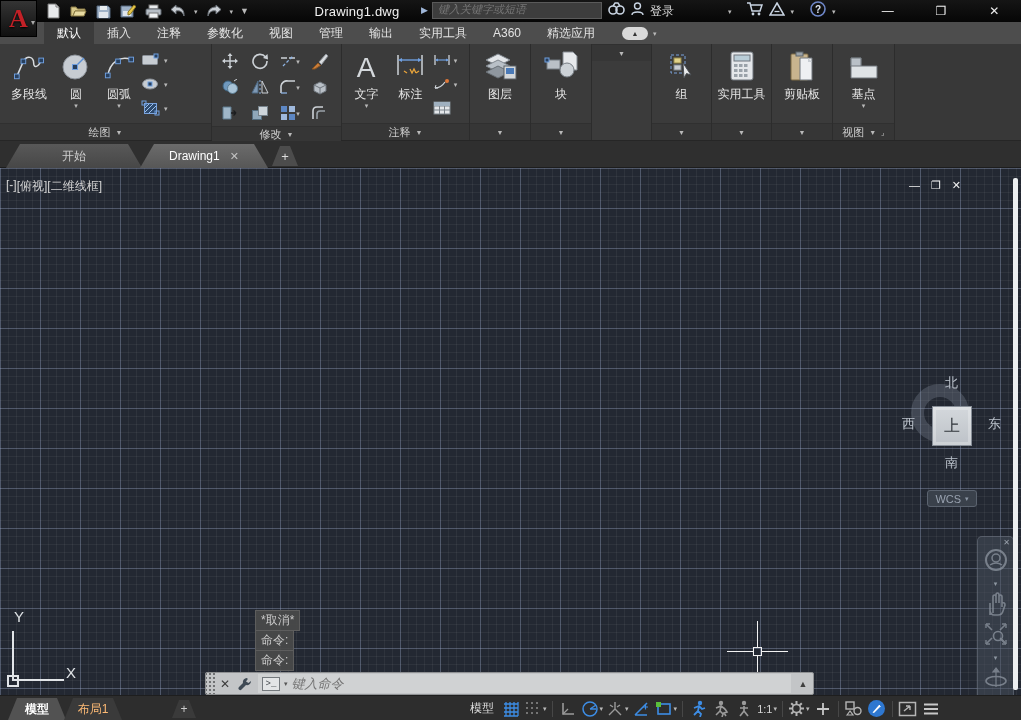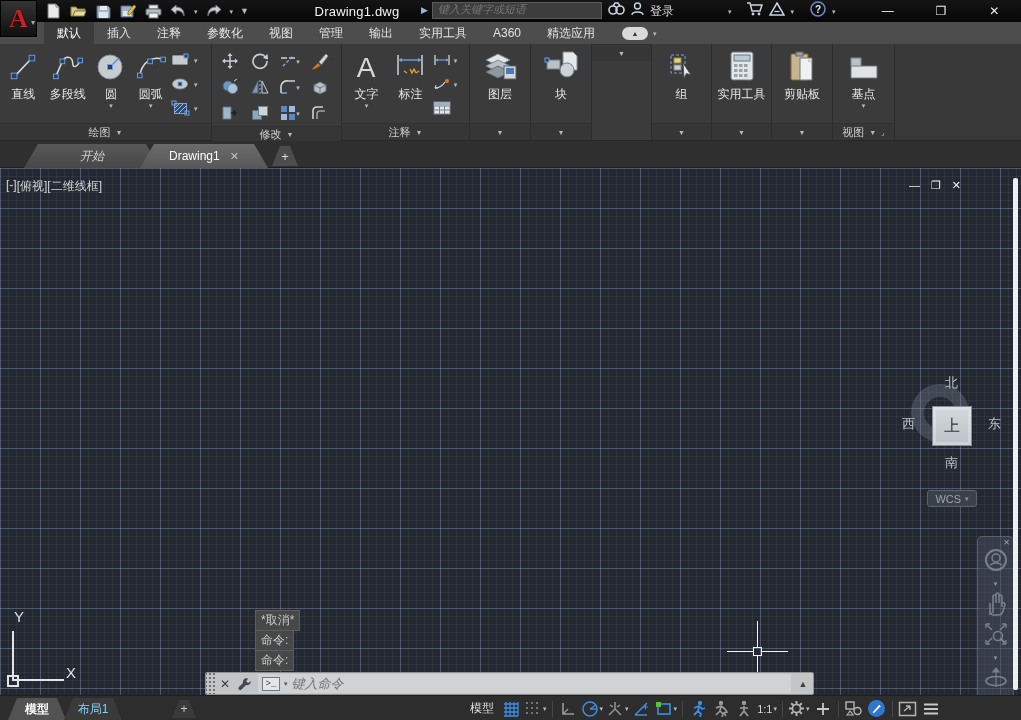--- a/index.html
+++ b/index.html
@@ -44,21 +44,21 @@
   .rbig .caret { margin-top:1px; }
   .smallcol { display:flex; flex-direction:column; justify-content:flex-start; gap:4px; padding-top:4px; }
   .smrow { display:flex; align-items:center; gap:3px; height:20px; }
   .mgrid { display:grid; grid-template-columns:repeat(4,30px); grid-auto-rows:26px; align-items:center; justify-items:center; padding-top:2px; }
   .micon { display:flex; align-items:center; }
 
   
   #filetabs { position:absolute; left:0; top:141px; width:1021px; height:27px; background:#2f2f2f; border-bottom:1px solid #1d1d1d; }
   .ftab { position:absolute; top:3px; height:24px; display:flex; align-items:center; justify-content:center; gap:10px;
     clip-path:polygon(14px 0, calc(100% - 14px) 0, 100% 100%, 0 100%); font-size:12px; }
-  #ftab-start { left:24px; width:136px; background:linear-gradient(#585858,#474747); color:#cfcfcf;font-style:italic; }
+  #ftab-start { left:6px; width:136px; background:linear-gradient(#585858,#474747); color:#cfcfcf; }
   #ftab-drawing { left:140px; width:128px; background:linear-gradient(#6b6b6b,#575757); color:#fff; }
   #ftab-drawing .tab-close { color:#c3c3c3; font-size:11px; }
   #ftab-plus { position:absolute; left:272px; top:5px; width:26px; height:20px; background:#4c4c4c; clip-path:polygon(8px 0, calc(100% - 8px) 0, 100% 100%, 0 100%);
     color:#ddd; display:flex; align-items:center; justify-content:center; font-size:13px; }
 
   
   #canvas { position:absolute; left:0; top:168px; width:1021px; height:527px; background-color:#232832;
     background-image:
       linear-gradient(rgba(160,175,215,0.30) 1px, transparent 1px),
       linear-gradient(90deg, rgba(160,175,215,0.30) 1px, transparent 1px),
@@ -115,21 +115,21 @@
     display:flex; align-items:center; justify-content:center; font-family:"Liberation Mono","DejaVu Sans Mono",monospace; }
   #cmd-field .caret { color:#555; }
   #cmd-field input { flex:1; border:none; outline:none; background:transparent; color:#6e6e6e; font-size:13px; font-style:italic; }
   #cmd-up { width:20px; color:#3f3f3f; font-size:9px; text-align:center; }
 
   
   #statusbar { position:absolute; left:0; top:695px; width:1021px; height:25px; background:#2d2d2d; border-top:1px solid #1e1e1e; }
   .ltab { position:absolute; top:2px; height:22px; display:flex; align-items:center; justify-content:center; font-size:12px;
     clip-path:polygon(9px 0, calc(100% - 9px) 0, 100% 100%, 0 100%); }
   #ltab-model { left:8px; width:58px; background:#525252; color:#fff; font-weight:bold; }
-  #ltab-l1 { left:64px; width:58px; background:#3a3a3a; color:#7dd3fc; }
+  #ltab-l1 { left:64px; width:58px; background:#3a3a3a; color:#fdba74; }
   #ltab-l2 { left:118px; width:58px; background:#3a3a3a; color:#b5b5b5;margin-top:32px; }
   #ltab-plus { position:absolute; left:172px; top:4px; width:24px; height:18px; background:#3a3a3a; clip-path:polygon(7px 0, calc(100% - 7px) 0, 100% 100%, 0 100%);
     color:#ccc; display:flex; align-items:center; justify-content:center; font-size:12px; }
   #status-icons { position:absolute; left:466px; top:0; height:25px; display:flex; align-items:center; gap:3px; }
   .sbtn { min-width:20px; height:21px; display:flex; align-items:center; justify-content:center; gap:1px; }
   .sdiv { width:1px; height:16px; background:#474747; margin:0 2px; }
   #sb-model-label { color:#dcdcdc; font-size:12px; padding:0 4px; }
   #sb-scale { color:#d6d6d6; font-size:11px; }
   .scaret { color:#b9b9b9; font-size:7px; }
 </style>
@@ -250,30 +250,20 @@
     <div id="ribbon-min">
       <span class="pill">▲</span>
       <span class="caret">▾</span>
     </div>
   </div>
 
   <div id="ribbon">
 
     <div class="panel" style="width:212px">
       <div class="panel-body">
-        <div class="rbig" style="width:44px">
-          <span class="ric">
-              <svg width="30" height="30" viewBox="0 0 32 32">
-                <line x1="7" y1="26" x2="25" y2="7" stroke="#d9dcdf" stroke-width="1.6"></line>
-                <rect x="3.5" y="22.5" width="6" height="6" fill="#28405e" stroke="#6f9fe0"></rect>
-                <rect x="22.5" y="3.5" width="6" height="6" fill="#28405e" stroke="#6f9fe0"></rect>
-              </svg>
-            </span>
-          <span class="rlab">直线</span>
-        </div>
         <div class="rbig" style="width:52px">
           <span class="ric">
               <svg width="34" height="30" viewBox="0 0 36 32">
                 <path d="M5 26 L12 10 C16 3 23 5 23 12 C23 18 28 16 31 9" fill="none" stroke="#d9dcdf" stroke-width="1.6"></path>
                 <rect x="2.5" y="23.5" width="5" height="5" fill="#28405e" stroke="#6f9fe0"></rect>
                 <rect x="9.5" y="7.5" width="5" height="5" fill="#28405e" stroke="#6f9fe0"></rect>
                 <rect x="28.5" y="6.5" width="5" height="5" fill="#28405e" stroke="#6f9fe0"></rect>
               </svg>
             </span>
           <span class="rlab">多段线</span>

